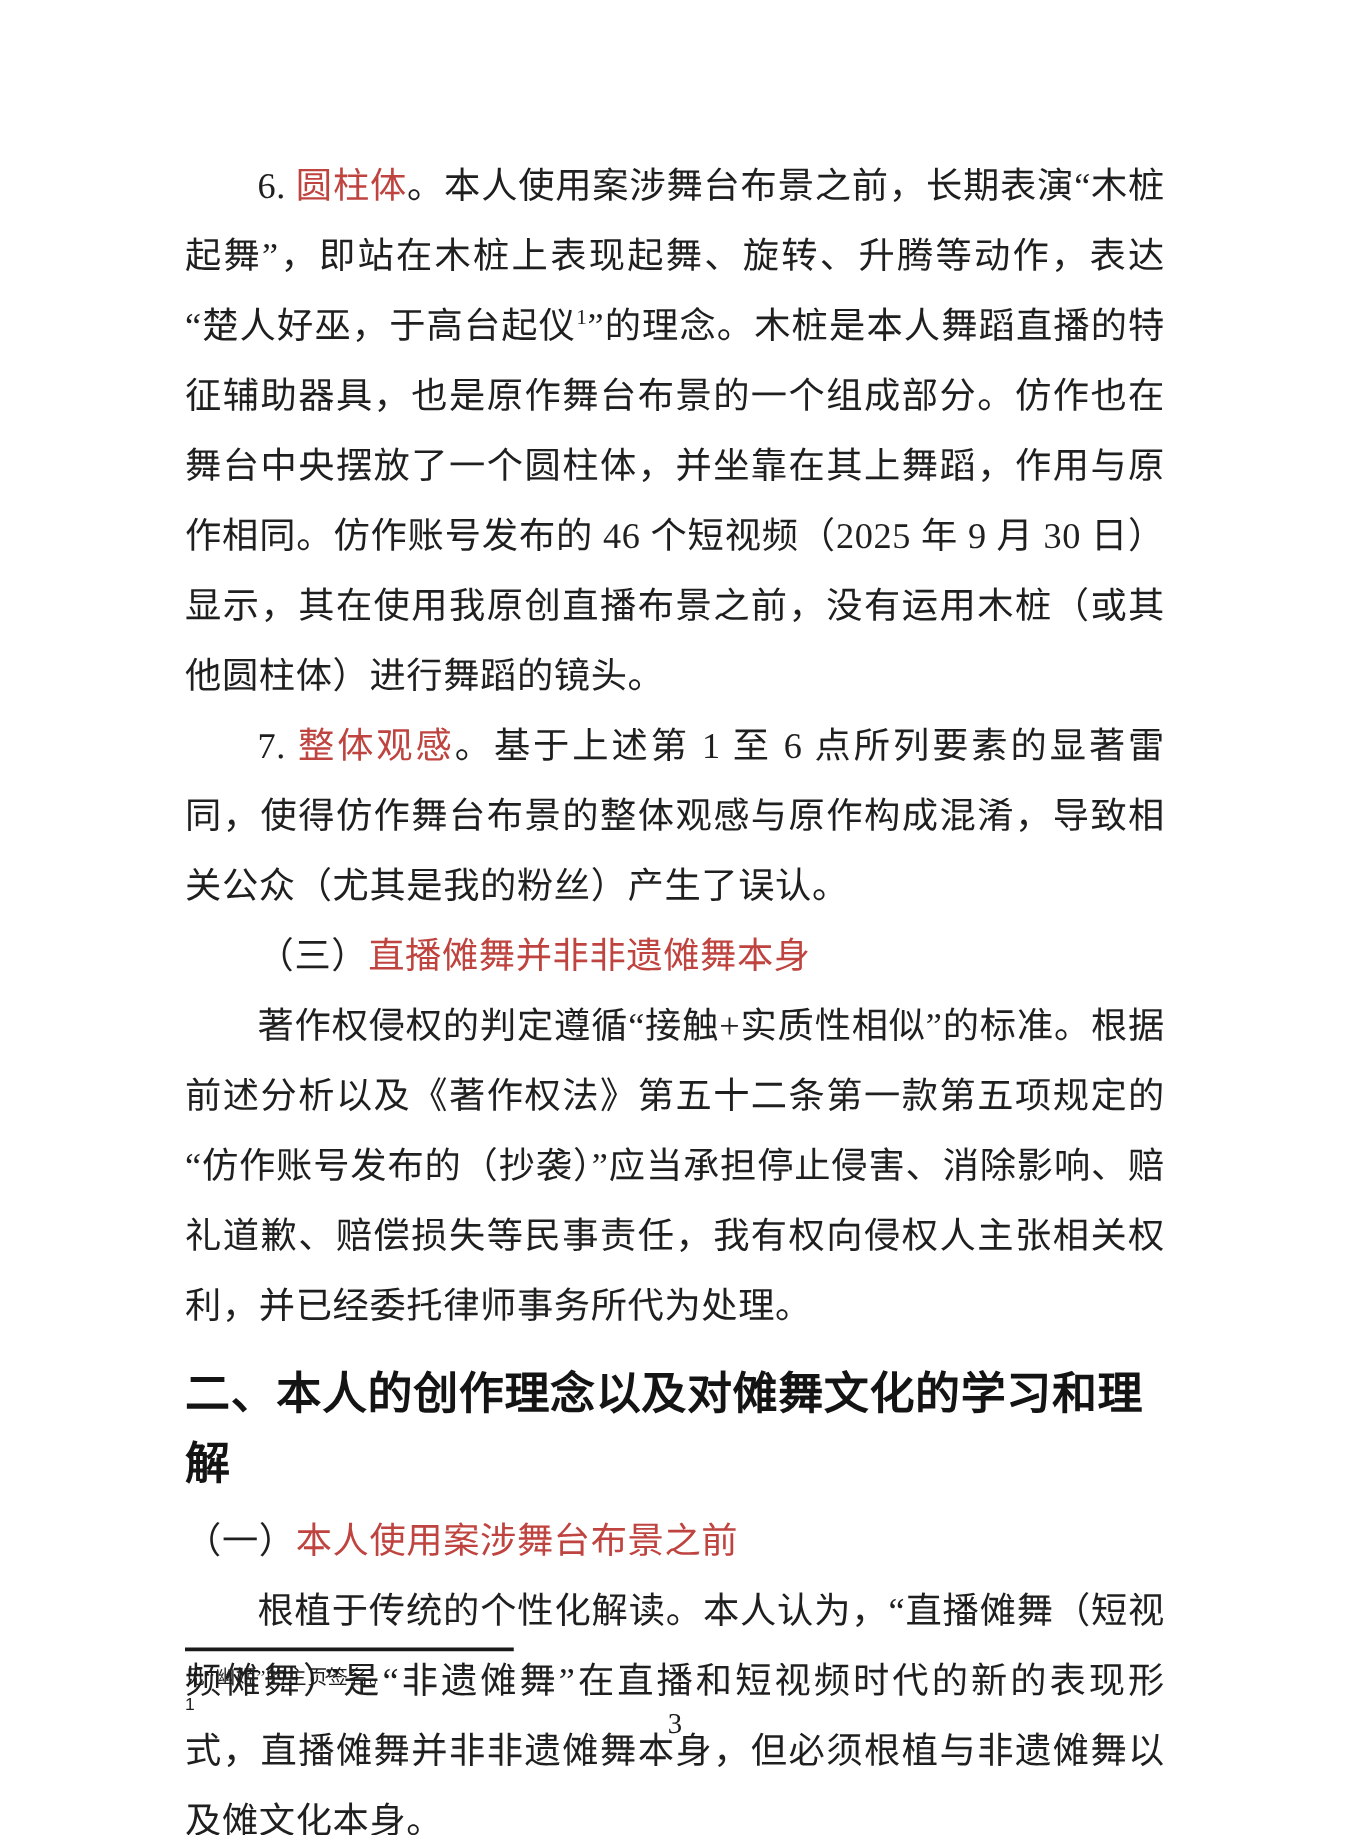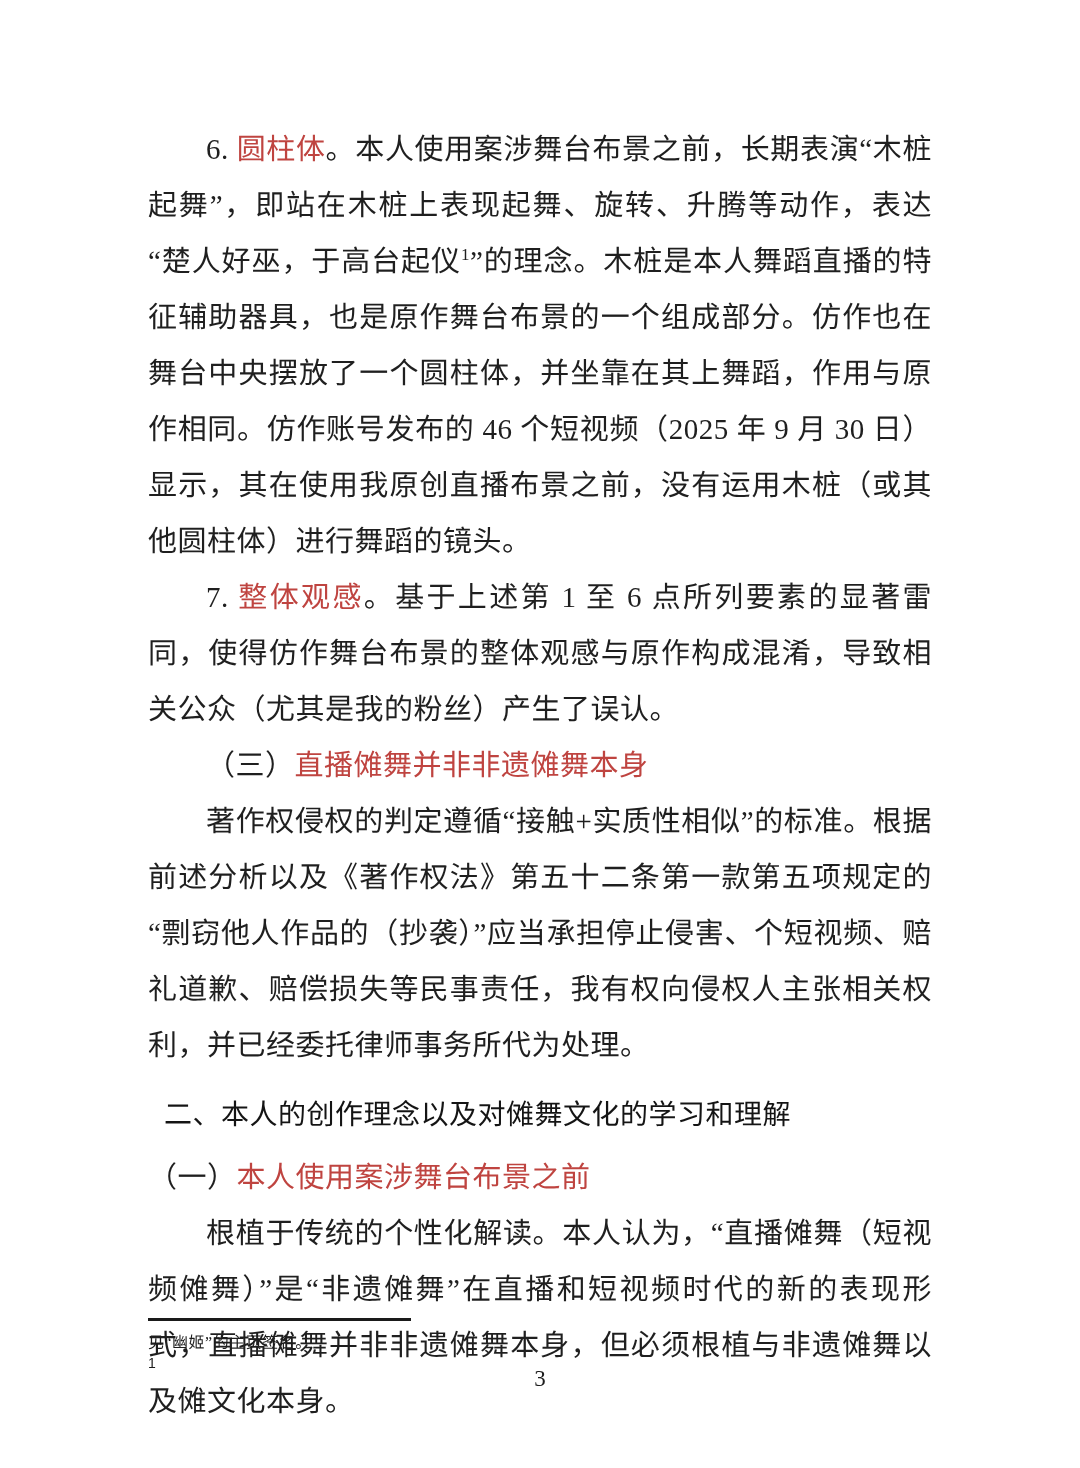--- a/index.html
+++ b/index.html
@@ -34,24 +34,24 @@
   }
   .red {
     color: var(--accent-red, #bf4440);
   }
   sup.fn-ref {
     font-size: 17px;
     line-height: 0;
     vertical-align: super;
   }
   h2.heading {
-    margin: 14px 0 6px 16px;
+    margin: 14px 0 6px 0;
     font-family: "Liberation Sans", "DejaVu Sans", sans-serif;
-    font-weight: 400;
-    font-size: 28px;
+    font-weight: 700;
+    font-size: 36px;
     line-height: 56px;
     color: #141414;
     letter-spacing: 0.5px;
   }
   .footnote {
     position: absolute;
     left: 148px;
     top: 1318px;
     width: 784px;
   }
@@ -84,21 +84,21 @@
   }
 </style>
 </head>
 <body>
 
 <div class="page" style="background: rgb(255, 255, 255);">
   <div class="content">
       <p class="para indent"><span>6. </span><span class="red">圆柱体</span><span>。本人使用案涉舞台布景之前，长期表演“木桩起舞”，即站在木桩上表现起舞、旋转、升腾等动作，表达“楚人好巫，于高台起仪</span><sup class="fn-ref">1</sup><span>”的理念。木桩是本人舞蹈直播的特征辅助器具，也是原作舞台布景的一个组成部分。仿作也在舞台中央摆放了一个圆柱体，并坐靠在其上舞蹈，作用与原作相同。仿作账号发布的 46 个短视频（2025 年 9 月 30 日）显示，其在使用我原创直播布景之前，没有运用木桩（或其他圆柱体）进行舞蹈的镜头。</span></p>
       <p class="para indent"><span>7. </span><span class="red">整体观感</span><span>。基于上述第 1 至 6 点所列要素的显著雷同，使得仿作舞台布景的整体观感与原作构成混淆，导致相关公众（尤其是我的粉丝）产生了误认。</span></p>
       <p class="para indent"><span>（三）</span><span class="red">直播傩舞并非非遗傩舞本身</span></p>
-      <p class="para indent"><span>著作权侵权的判定遵循“接触+实质性相似”的标准。根据前述分析以及《著作权法》第五十二条第一款第五项规定的“剽窃他人作品的（抄袭）”应当承担停止侵害、个短视频、赔礼道歉、赔偿损失等民事责任，我有权向侵权人主张相关权利，并已经委托律师事务所代为处理。</span></p>
+      <p class="para indent"><span>著作权侵权的判定遵循“接触+实质性相似”的标准。根据前述分析以及《著作权法》第五十二条第一款第五项规定的“仿作账号发布的（抄袭）”应当承担停止侵害、消除影响、赔礼道歉、赔偿损失等民事责任，我有权向侵权人主张相关权利，并已经委托律师事务所代为处理。</span></p>
       <h2 class="heading"><span>二、本人的创作理念以及对傩舞文化的学习和理解</span></h2>
       <p class="para"><span>（一）</span><span class="red">本人使用案涉舞台布景之前</span></p>
       <p class="para indent"><span>根植于传统的个性化解读。本人认为，“直播傩舞（短视频傩舞）”是“非遗傩舞”在直播和短视频时代的新的表现形式，直播傩舞并非非遗傩舞本身，但必须根植与非遗傩舞以及傩文化本身。</span></p>
     </div>
 
   <div class="footnote">
     <div class="fn-sep"></div>
     <div class="fn-text">见“幽姬”的主页签名。</div>
     <div class="fn-marker">1</div>
   </div>

